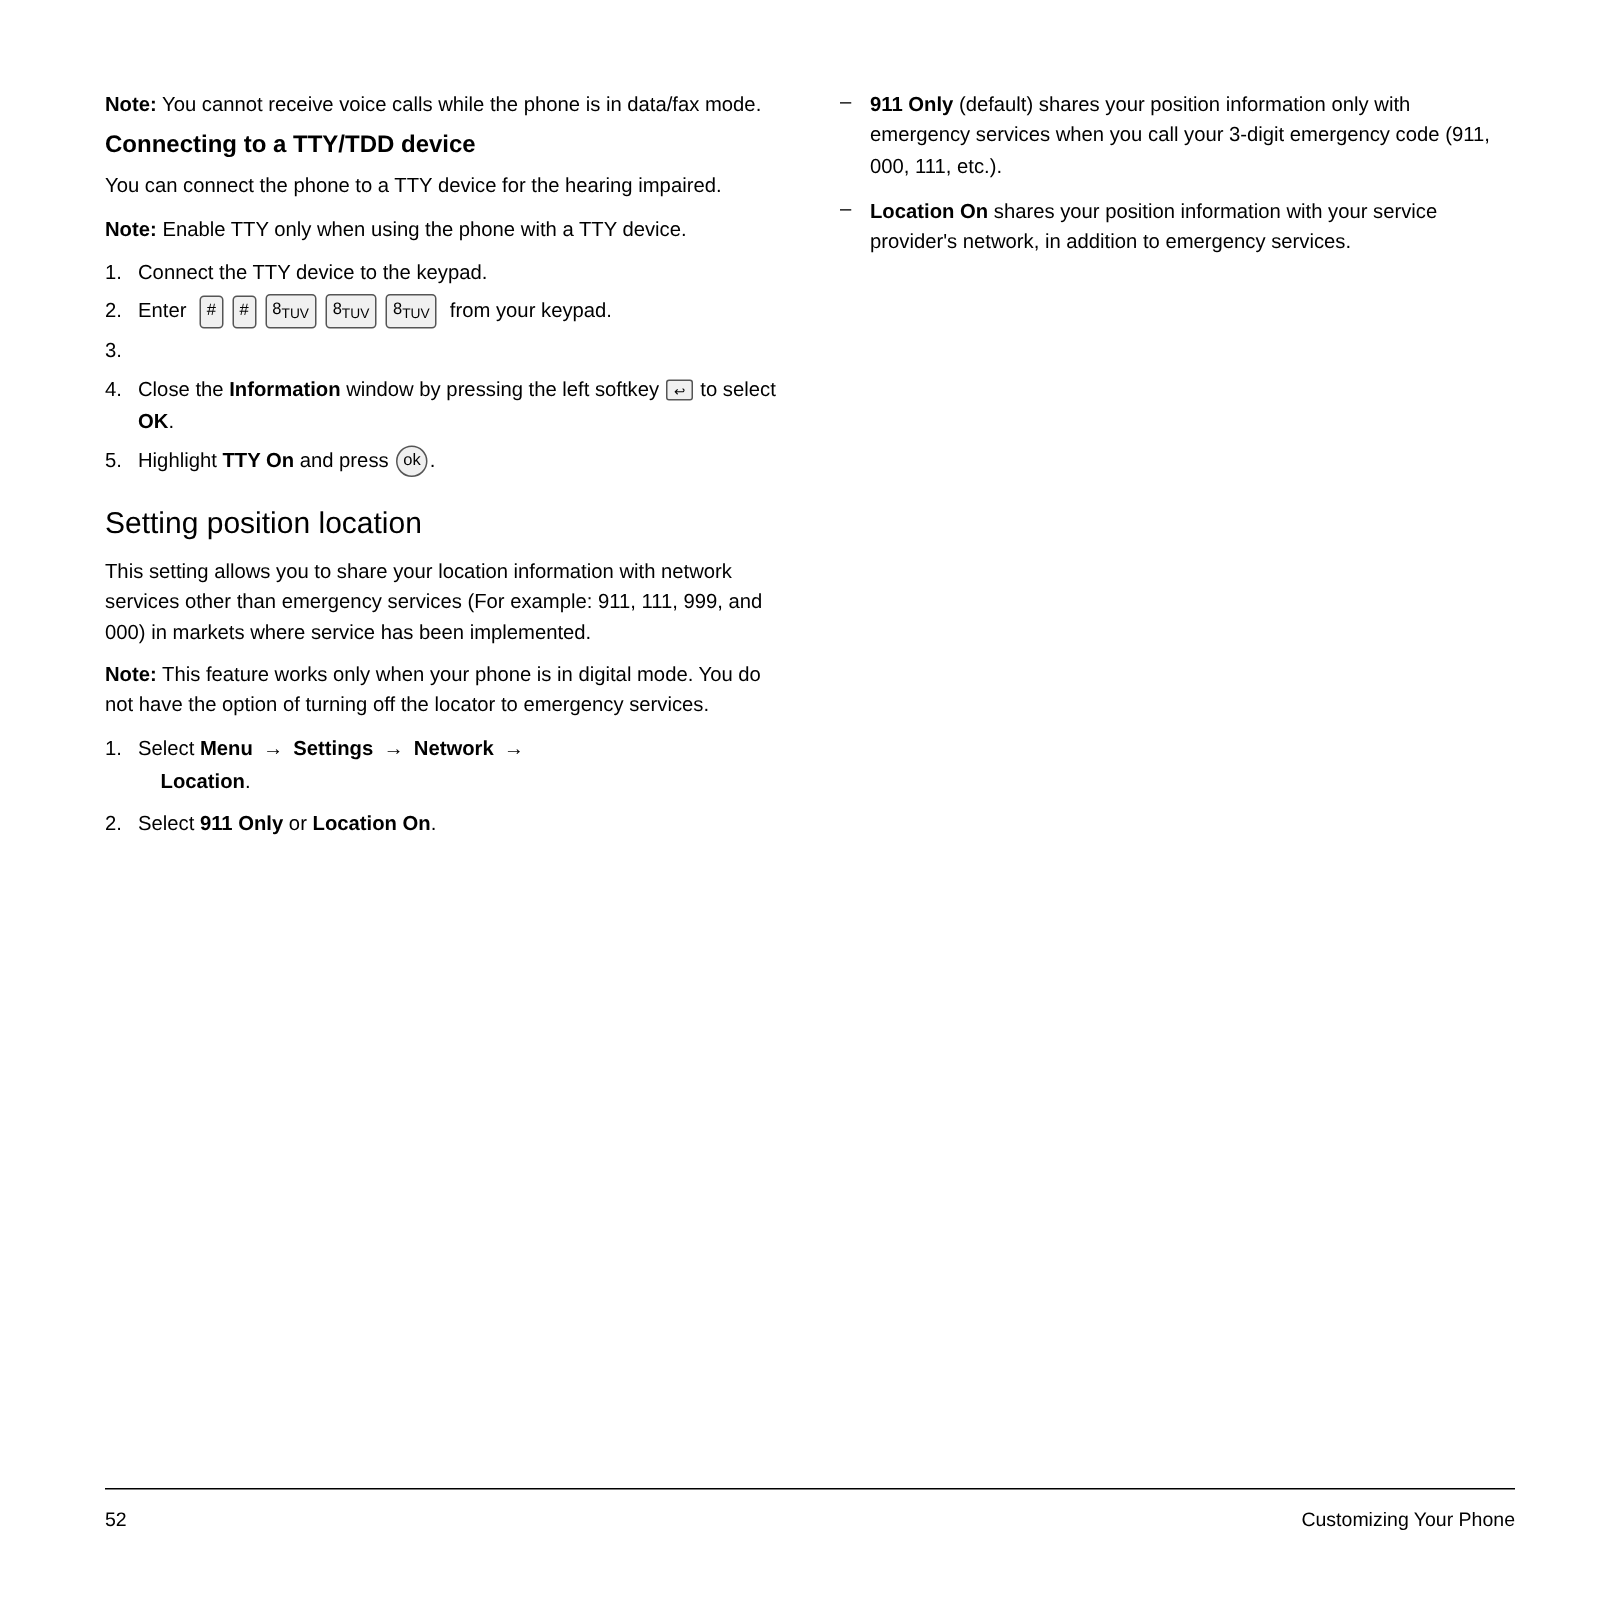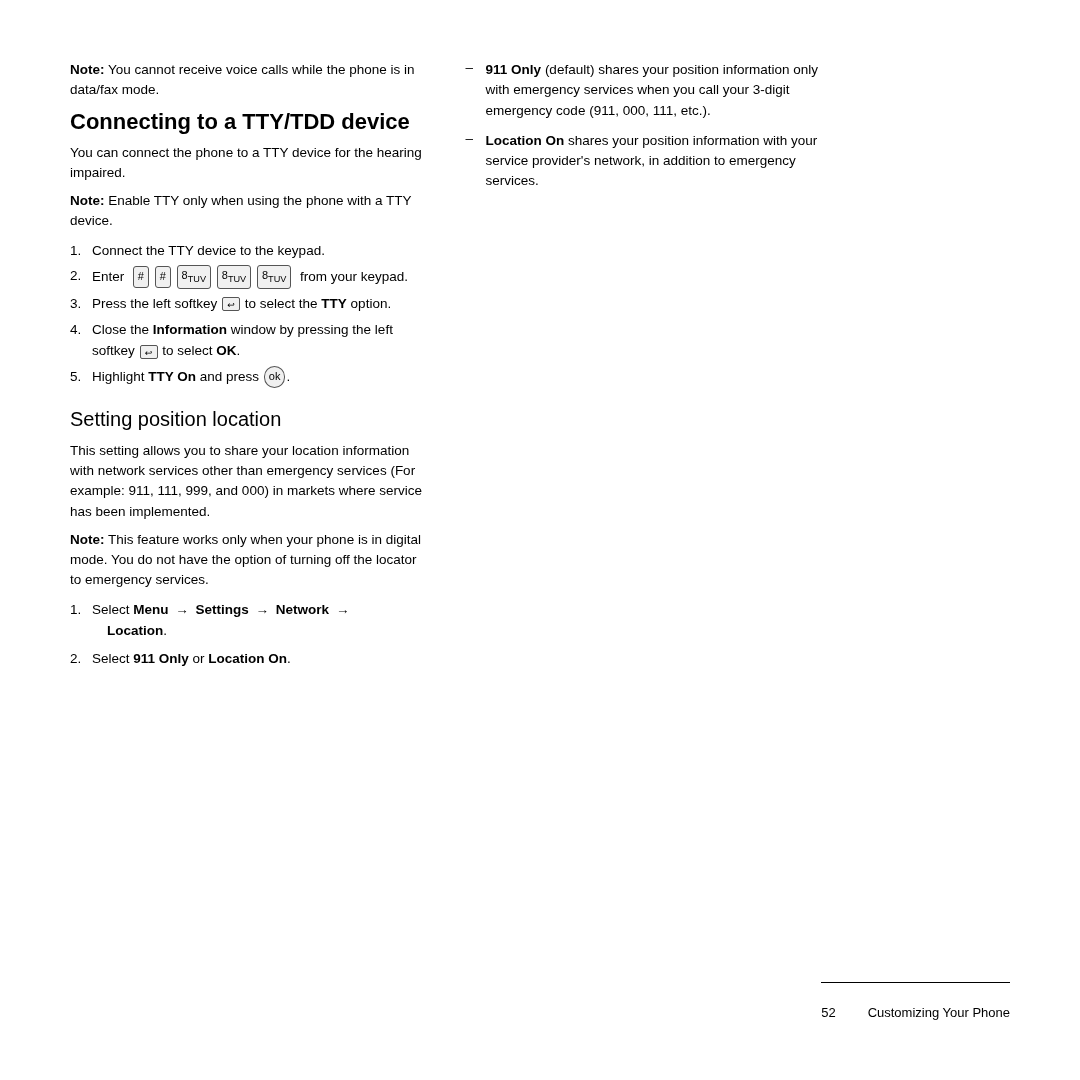--- a/index.html
+++ b/index.html
@@ -14,38 +14,38 @@
       font-family: Arial, Helvetica, sans-serif;
       font-size: 14px;
       color: #000000;
       overflow: hidden;
     }
     .page-container {
       width: 1080px;
       height: 1080px;
       padding: 60px 70px 60px 70px;
       display: flex;
-      flex-direction: row;
+      flex-direction: column;
     }
     .two-column {
       display: flex;
       flex-direction: row;
       flex: 1;
       gap: 40px;
     }
     .left-column {
       flex: 1;
       max-width: 490px;
     }
     .right-column {
       flex: 1;
       padding-top: 0px;
     }
     .section-heading {
-      font-size: 22px;
+      font-size: 16px;
       font-weight: bold;
       margin-bottom: 8px;
       margin-top: 4px;
     }
     .large-heading {
       font-size: 20px;
       font-weight: normal;
       margin-bottom: 10px;
       margin-top: 20px;
     }
@@ -112,21 +112,21 @@
     }
     .bullet-text {
       font-size: 13.5px;
       line-height: 1.5;
     }
     .footer-bar {
       display: flex;
       justify-content: space-between;
       align-items: center;
       border-top: 1px solid #000;
-      padding-top: 22px;
+      padding-top: 12px;
       margin-top: auto;
     }
     .footer-left {
       font-size: 13px;
     }
     .footer-right {
       font-size: 13px;
       margin-left: 32px;
     }
     .arrow {
@@ -169,23 +169,20 @@
             <span class="keypad-icon">#</span>
             <span class="keypad-icon">8<sub>TUV</sub></span>
             <span class="keypad-icon">8<sub>TUV</sub></span>
             <span class="keypad-icon">8<sub>TUV</sub></span>
             &nbsp;from your keypad.
           </span>
         </li>
 
         <li style="display:flex; margin-bottom:4px; align-items:flex-start;">
           <span style="min-width:22px; font-size:13.5px;">3.</span>
-          <span style="font-size:13.5px; line-height:1.6;">
-            Press the left softkey <span class="softkey-icon">↩</span> to select the <span class="bold">TTY</span> option.
-          </span>
         </li>
 
         <li style="display:flex; margin-bottom:4px; align-items:flex-start;">
           <span style="min-width:22px; font-size:13.5px;">4.</span>
           <span style="font-size:13.5px; line-height:1.6;">
             Close the <span class="bold">Information</span> window by pressing the left softkey <span class="softkey-icon">↩</span> to select <span class="bold">OK</span>.
           </span>
         </li>
 
         <li style="display:flex; margin-bottom:4px; align-items:flex-start;">

